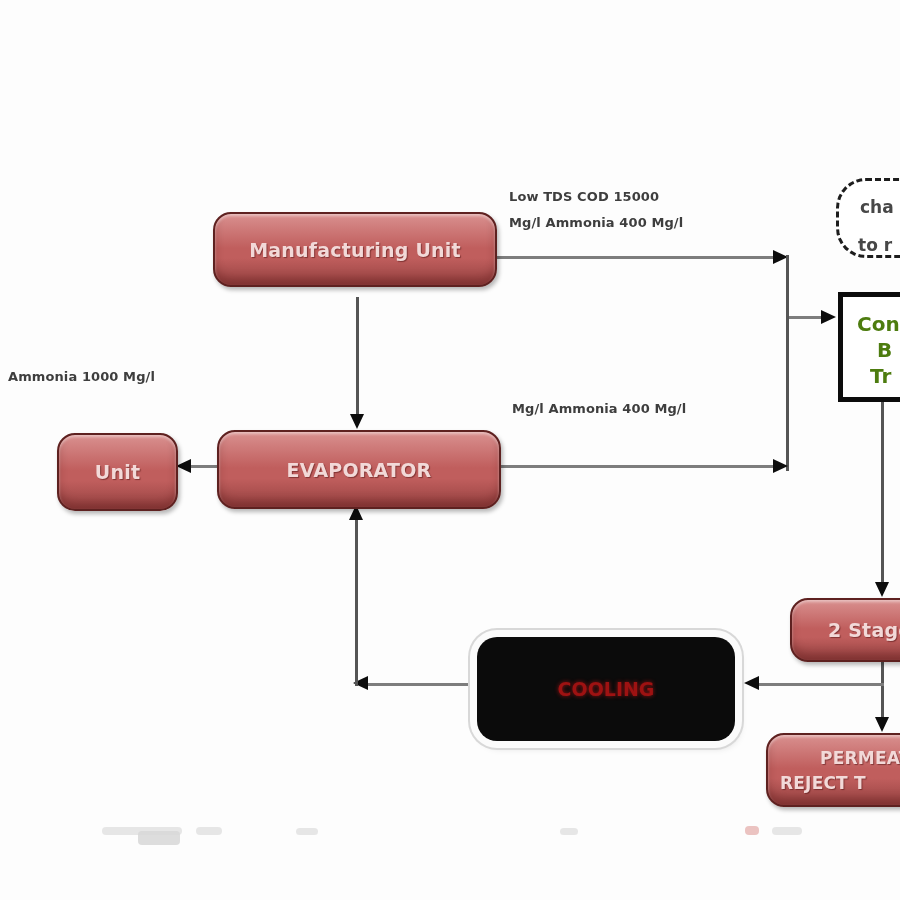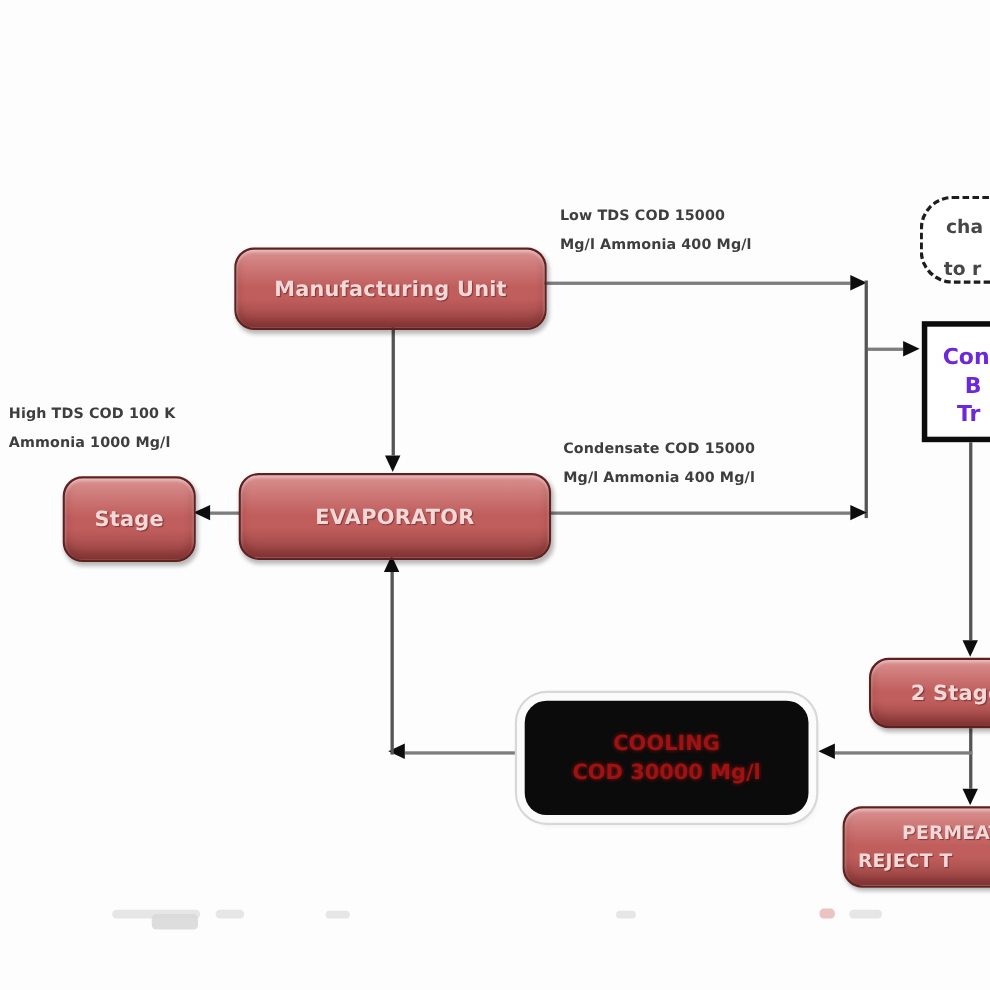--- a/index.html
+++ b/index.html
@@ -34,21 +34,21 @@
   .arr{position:absolute;width:0;height:0;border-style:solid;border-color:transparent;}
   .arr.right{border-width:7px 0 7px 15px;border-left-color:var(--arrow,#0d0d0d);}
   .arr.left {border-width:7px 15px 7px 0;border-right-color:var(--arrow,#0d0d0d);}
   .arr.down {border-width:15px 7px 0 7px;border-top-color:var(--arrow,#0d0d0d);}
   .arr.up   {border-width:0 7px 15px 7px;border-bottom-color:var(--arrow,#0d0d0d);}
 
   #treatment-box{
     position:absolute;left:838px;top:292px;width:165px;height:110px;
     background:#ffffff;border:5px solid #0c0c0c;box-sizing:border-box;
   }
-  #treatment-box span{position:absolute;font-weight:bold;font-size:20px;color:#6d28d9;}
+  #treatment-box span{position:absolute;font-weight:bold;font-size:20px;color:#4d7c0f;}
 
   #reject-box{
     position:absolute;left:477px;top:637px;width:258px;height:104px;
     background:var(--reject_bg,#0b0b0b);border-radius:20px;
     box-shadow:0 0 0 7px #fbfbfb, 0 0 0 9px #d8d8d8, 3px 5px 8px rgba(0,0,0,.25);
     display:flex;flex-direction:column;align-items:center;justify-content:center;
     color:var(--reject_text,#9e1212);font-weight:bold;font-size:19px;line-height:26px;
     text-shadow:0 0 4px rgba(160,20,20,.9);
   }
 
@@ -65,26 +65,24 @@
 </style>
 </head>
 <body>
 
 <div class="stream" style="left:509px;top:184px;">
   <div>Low TDS COD 15000</div>
   <div>Mg/l Ammonia 400 Mg/l</div>
 </div>
 
 <div class="stream" style="left:512px;top:396px;">
-  <div>Condensate COD 15000</div>
   <div>Mg/l Ammonia 400 Mg/l</div>
 </div>
 
 <div class="stream" style="left:8px;top:364px;">
-  <div>High TDS COD 100 K</div>
   <div>Ammonia 1000 Mg/l</div>
 </div>
 
 <div class="hline" style="left:493px;top:256px;width:280px;"></div>
 <div class="arr right" style="left:773px;top:250px;"></div>
 
 <div class="vline" style="left:786px;top:255px;height:216px;"></div>
 
 <div class="hline" style="left:789px;top:316px;width:32px;"></div>
 <div class="arr right" style="left:821px;top:310px;"></div>
@@ -106,50 +104,49 @@
 
 <div class="hline" style="left:759px;top:683px;width:125px;"></div>
 <div class="arr left" style="left:744px;top:676px;"></div>
 
 <div class="hline" style="left:368px;top:683px;width:109px;"></div>
 <div class="arr left" style="left:353px;top:676px;"></div>
 
 <div class="vline" style="left:355px;top:520px;height:166px;"></div>
 <div class="arr up" style="left:349px;top:505px;"></div>
 
-<div class="rednode" style="left:213px;top:225px;width:280px;height:71px;">
+<div class="rednode" style="left:213px;top:212px;width:280px;height:71px;">
   <span>Manufacturing Unit</span>
 </div>
 
 <div class="rednode" style="left:217px;top:430px;width:280px;height:75px;">
   <span>EVAPORATOR</span>
 </div>
 
 <div class="rednode" style="left:57px;top:433px;width:117px;height:74px;">
-  <span>Stage</span>
+  <span>Unit</span>
 </div>
 
 <div class="rednode" id="stage-box" style="left:790px;top:598px;width:205px;height:64px;">
   <span>2 Stage</span>
 </div>
 
 <div class="rednode" id="permeate-box" style="left:766px;top:733px;width:230px;height:70px;">
   <span style="left:52px;top:13px;">PERMEAT</span>
   <span style="left:12px;top:38px;">REJECT T</span>
 </div>
 
 <div id="treatment-box">
   <span style="left:14px;top:15px;">Con</span>
   <span style="left:34px;top:41px;">B</span>
   <span style="left:27px;top:67px;">Tr</span>
 </div>
 
 <div id="reject-box">
   <div>COOLING</div>
-  <div>COD 30000 Mg/l</div>
 </div>
 
 <div id="note-bubble">
   <span style="left:21px;top:16px;">cha</span>
   <span style="left:19px;top:54px;">to r</span>
 </div>
 
 <div class="smudge" style="left:102px;top:827px;width:80px;height:8px;"></div>
 <div class="smudge" style="left:138px;top:831px;width:42px;height:14px;background:#d7d7d7;"></div>
 <div class="smudge" style="left:196px;top:827px;width:26px;height:8px;"></div>

